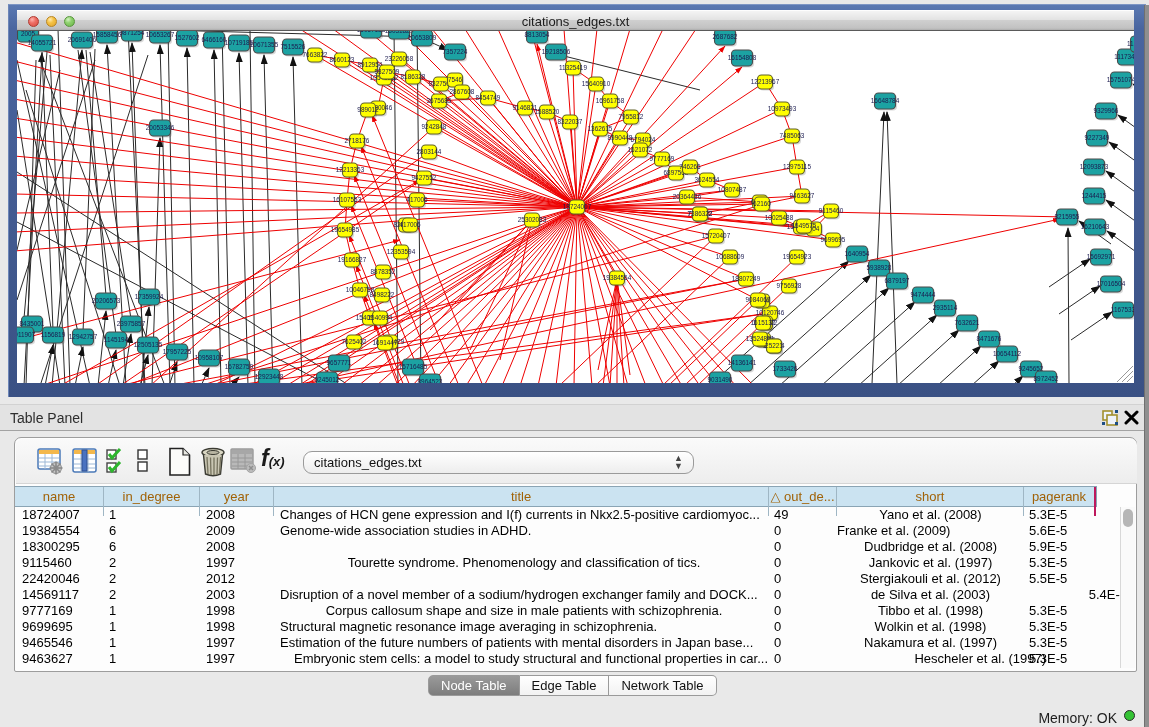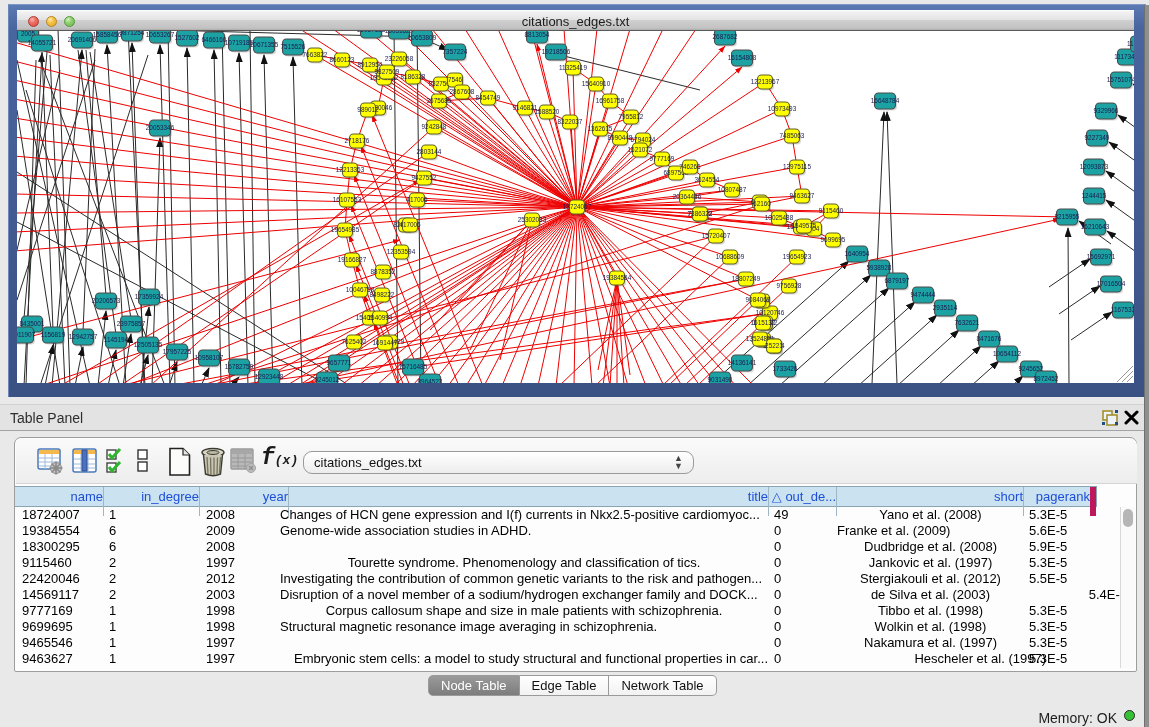--- a/index.html
+++ b/index.html
@@ -15,21 +15,21 @@
 .tl.r{left:11px;background:radial-gradient(circle at 35% 28%,#ffb3ad 0%,#ee6f66 40%,#d9493d 100%);border:1px solid #b03b31}
 .tl.y{left:29px;background:radial-gradient(circle at 35% 28%,#ffe9b0 0%,#f5c244 40%,#e0a32e 100%);border:1px solid #b9851f}
 .tl.g{left:47px;background:radial-gradient(circle at 35% 28%,#d2f2c0 0%,#8ed06e 40%,#69b548 100%);border:1px solid #58953c}
 
 #tphead{position:absolute;left:0;top:404px;width:1144px;height:27px;background:#e3e3e3;border-top:1px solid #d2d2d2;border-bottom:1px solid #a3a3a3}
 #tphead .t{position:absolute;left:10px;top:5px;font-size:14px;color:#2e2e2e}
 #panel{position:absolute;left:14px;top:437px;width:1123px;height:235px;background:#fdfdfd;border:1px solid #9d9d9d;border-radius:7px 7px 2px 2px;}
 #toolbar{position:absolute;left:1px;top:1px;width:1121px;height:45px;background:linear-gradient(180deg,#fafafa,#ededed);border-radius:6px 6px 0 0;border-bottom:1px solid #d5d5d5}
 
 #thead{position:absolute;left:0px;top:48px;width:1082px;height:21px;background:#cbe3f1;border:1px solid #8aa4b4;border-left:none}
-.hc{position:absolute;top:0;height:29px;border-right:1px solid #9fb6c4;color:#1d4ed8;font-size:13px;text-align:right;line-height:19px}
+.hc{position:absolute;top:0;height:29px;border-right:1px solid #9fb6c4;color:#a16207;font-size:13px;text-align:center;line-height:19px}
 #rows{position:absolute;left:0px;top:69px;width:1105px;height:161px;font-size:13px;color:#000}
 .row{position:absolute;height:16px;width:100%;line-height:16px;white-space:nowrap}
 .c{position:absolute;overflow:hidden}
 #vsb{position:absolute;left:1105px;top:69px;width:15px;height:161px;background:#fafafa;border-left:1px solid #d8d8d8}
 #vsb .th{position:absolute;left:2px;top:2px;width:10px;height:18px;background:#b6b6b6;border-radius:5px}
 
 #segs{position:absolute;left:428px;top:675px;height:21px;display:flex}
 .seg{height:21px;border:1px solid #9a9a9a;border-left:none;background:linear-gradient(180deg,#ffffff,#f2f2f2);color:#111;font-size:13px;line-height:19px;padding:0 12px}
 .seg.first{border-left:1px solid #9a9a9a;border-radius:5px 0 0 5px;background:linear-gradient(180deg,#9a9a9a,#7d7d7d);color:#fff}
 .seg.last{border-radius:0 5px 5px 0}
@@ -1136,33 +1136,33 @@
       </svg>
 
       <svg class="ic" style="left:214px" width="28" height="28" viewBox="0 0 28 28">
         <rect x="1" y="2" width="22" height="20" rx="1" fill="#b9b9b9" stroke="#9a9a9a" stroke-width="1.4"></rect>
         <rect x="2" y="3" width="20" height="4" fill="#a7a7a7"></rect>
         <path d="M2,11 h20 M2,15 h20 M2,19 h20 M8,7 v15 M15,7 v15" stroke="#989898" stroke-width="1"></path>
         <circle cx="21" cy="21" r="4.5" fill="#bdbdbd" stroke="#a3a3a3"></circle>
         <path d="M19,19 l4,4 M23,19 l-4,4" stroke="#8f8f8f" stroke-width="1.5"></path>
       </svg>
 
-      <div class="ic" style="left:245px;top:6px;width:30px;height:26px;font-family:Liberation Mono, monospace;color:#1a1a1a">
+      <div class="ic" style="left:245px;top:6px;width:30px;height:26px;font-family:Liberation Sans, sans-serif;color:#1a1a1a">
         <span style="font-style:italic;font-weight:bold;font-size:23px">f</span><span style="font-style:italic;font-weight:bold;font-size:13px">(x)</span>
       </div>
       <div id="combo">citations_edges.txt<div class="arr">▲<br>▼</div></div>
     </div>
     <div id="thead">
       <div class="hc" style="left:0;width:89px">name</div>
       <div class="hc" style="left:89px;width:96px">in_degree</div>
-      <div class="hc" style="left:200px;width:74px">year</div>
+      <div class="hc" style="left:185px;width:74px">year</div>
       <div class="hc" style="left:259px;width:495px">title</div>
       <div class="hc" style="left:754px;width:68px">△ out_de...</div>
       <div class="hc" style="left:822px;width:187px">short</div>
-      <div class="hc" style="left:1009px;width:72px;border-right:6px solid #be185d">pagerank</div>
+      <div class="hc" style="left:1009px;width:72px;border-right:2px solid #be185d">pagerank</div>
     </div>
     <div id="rows">
         <div class="row" style="top:0px">
           <div class="c" style="left:7px;width:80px;text-align:left">18724007</div>
           <div class="c" style="left:94px;width:90px;text-align:left">1</div>
           <div class="c" style="left:191px;width:66px;text-align:left">2008</div>
           <div class="c" style="left:265px;width:488px;text-align:left">Changes of HCN gene expression and I(f) currents in Nkx2.5-positive cardiomyoc...</div>
           <div class="c" style="left:759px;width:62px;text-align:left">49</div>
           <div class="c" style="left:822px;width:187px;text-align:center">Yano et al. (2008)</div>
           <div class="c" style="left:1014px;width:70px;text-align:left">5.3E-5</div>
@@ -1190,21 +1190,20 @@
           <div class="c" style="left:191px;width:66px;text-align:left">1997</div>
           <div class="c" style="left:265px;width:488px;text-align:center">Tourette syndrome. Phenomenology and classification of tics.</div>
           <div class="c" style="left:759px;width:62px;text-align:left">0</div>
           <div class="c" style="left:822px;width:187px;text-align:center">Jankovic et al. (1997)</div>
           <div class="c" style="left:1014px;width:70px;text-align:left">5.3E-5</div>
         </div>
         <div class="row" style="top:64px">
           <div class="c" style="left:7px;width:80px;text-align:left">22420046</div>
           <div class="c" style="left:94px;width:90px;text-align:left">2</div>
           <div class="c" style="left:191px;width:66px;text-align:left">2012</div>
-          <div class="c" style="left:265px;width:488px;text-align:left">Investigating the contribution of common genetic variants to the risk and pathogen...</div>
           <div class="c" style="left:759px;width:62px;text-align:left">0</div>
           <div class="c" style="left:822px;width:187px;text-align:center">Stergiakouli et al. (2012)</div>
           <div class="c" style="left:1014px;width:70px;text-align:left">5.5E-5</div>
         </div>
         <div class="row" style="top:80px">
           <div class="c" style="left:7px;width:80px;text-align:left">14569117</div>
           <div class="c" style="left:94px;width:90px;text-align:left">2</div>
           <div class="c" style="left:191px;width:66px;text-align:left">2003</div>
           <div class="c" style="left:265px;width:488px;text-align:left">Disruption of a novel member of a sodium/hydrogen exchanger family and DOCK...</div>
           <div class="c" style="left:759px;width:62px;text-align:left">0</div>
@@ -1226,20 +1225,21 @@
           <div class="c" style="left:191px;width:66px;text-align:left">1998</div>
           <div class="c" style="left:265px;width:488px;text-align:left">Structural magnetic resonance image averaging in schizophrenia.</div>
           <div class="c" style="left:759px;width:62px;text-align:left">0</div>
           <div class="c" style="left:822px;width:187px;text-align:center">Wolkin et al. (1998)</div>
           <div class="c" style="left:1014px;width:70px;text-align:left">5.3E-5</div>
         </div>
         <div class="row" style="top:128px">
           <div class="c" style="left:7px;width:80px;text-align:left">9465546</div>
           <div class="c" style="left:94px;width:90px;text-align:left">1</div>
           <div class="c" style="left:191px;width:66px;text-align:left">1997</div>
+          <div class="c" style="left:265px;width:488px;text-align:left">Estimation of the future numbers of patients with mental disorders in Japan base...</div>
           <div class="c" style="left:759px;width:62px;text-align:left">0</div>
           <div class="c" style="left:822px;width:187px;text-align:center">Nakamura et al. (1997)</div>
           <div class="c" style="left:1014px;width:70px;text-align:left">5.3E-5</div>
         </div>
         <div class="row" style="top:144px">
           <div class="c" style="left:7px;width:80px;text-align:left">9463627</div>
           <div class="c" style="left:94px;width:90px;text-align:left">1</div>
           <div class="c" style="left:191px;width:66px;text-align:left">1997</div>
           <div class="c" style="left:265px;width:488px;text-align:right">Embryonic stem cells: a model to study structural and functional properties in car...</div>
           <div class="c" style="left:759px;width:62px;text-align:left">0</div>

